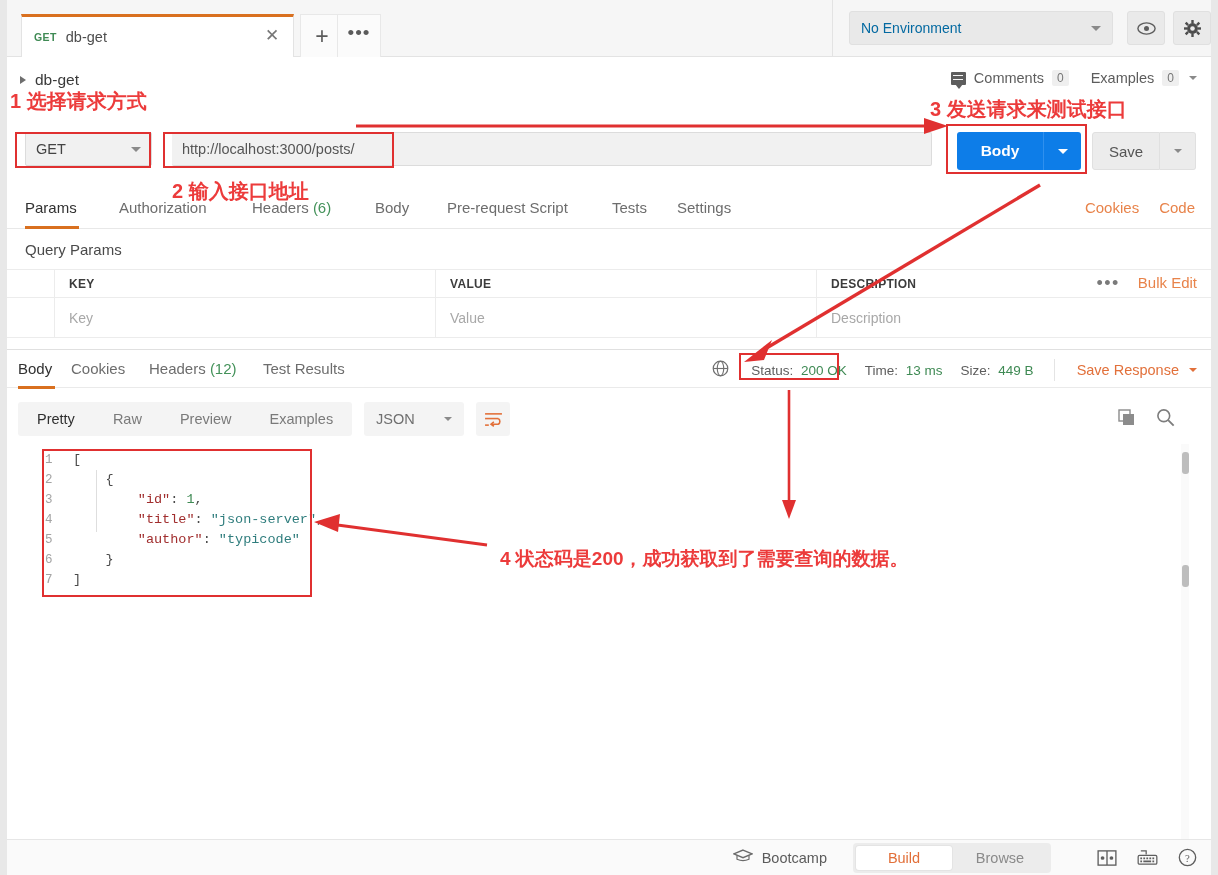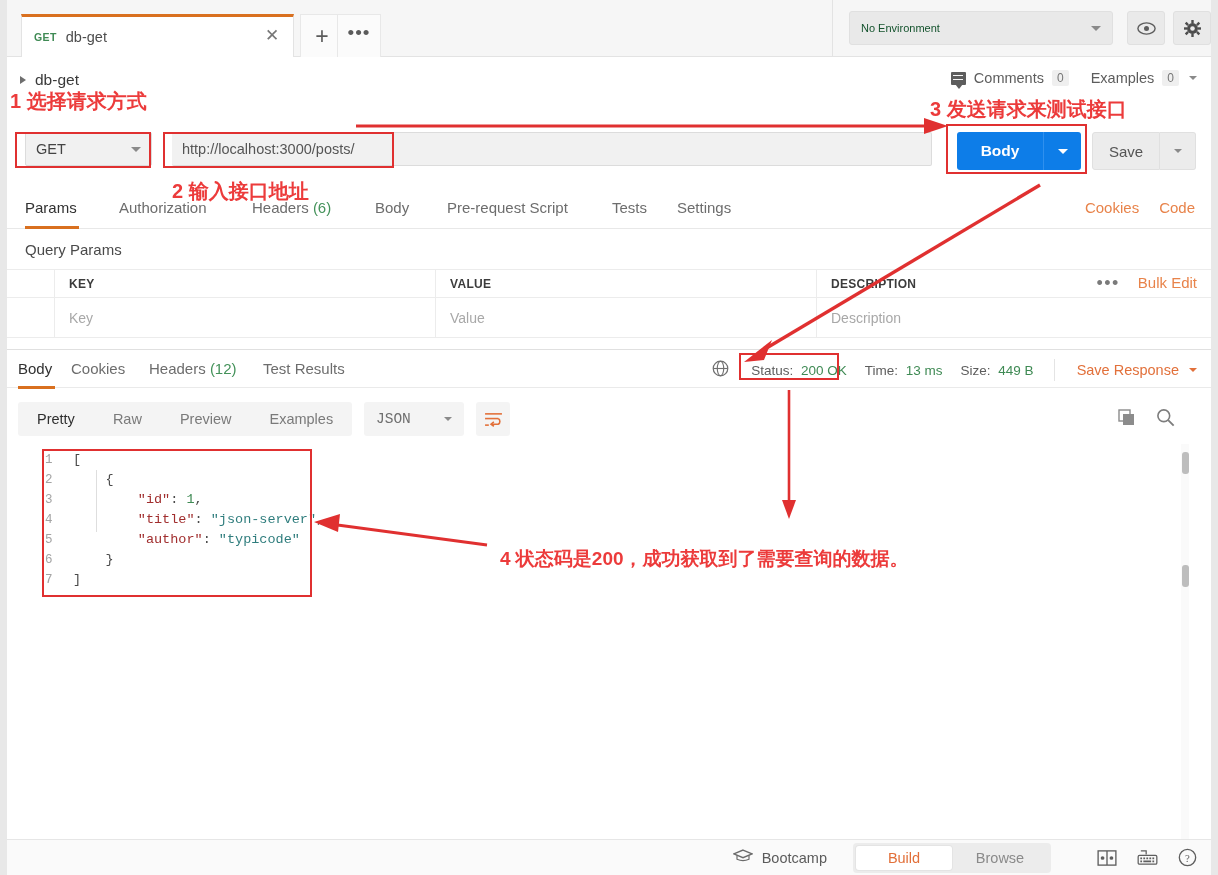--- a/index.html
+++ b/index.html
@@ -53,21 +53,21 @@
   .tab-newbtn  { left:293px; font-size:23px; font-weight:300; }
   .tab-morebtn { left:330px; font-size:19px; letter-spacing:1px; padding-bottom:7px; }
 
   .topbar-right { position:absolute; right:0; top:0; height:56px; width:379px;
                   border-left:1px solid #e3e3e3; background:#f6f6f6; }
   .env-select {
     position:absolute; left:16px; top:11px; width:264px; height:34px;
     background:#e9e9e9; border:1px solid #e0e0e0; border-radius:3px;
     display:flex; align-items:center; padding:0 11px; cursor:pointer;
   }
-  .env-select .envlabel { flex:1; font-size:11px; color:#14532d; }
+  .env-select .envlabel { flex:1; font-size:14px; color:#0369a1; }
   .icon-btn {
     position:absolute; top:11px; width:38px; height:34px; background:#eaeaea;
     border:1px solid #e0e0e0; border-radius:3px;
     display:flex; align-items:center; justify-content:center; cursor:pointer;
   }
   .icon-eye  { left:294px; }
   .icon-gear { left:340px; }
 
   .caret { width:0;height:0;border-left:5px solid transparent;border-right:5px solid transparent;
            border-top:5px solid #8a8a8a; display:inline-block; }
@@ -187,21 +187,21 @@
   .divider-v { width:1px; height:22px; background:#e4e4e4; margin-left:20px; }
 
   
   .rb-toolbar { position:absolute; left:7px; top:402px; width:1204px; height:36px;padding-left:31px; }
   .seg { position:absolute; left:11px; top:0; height:34px; background:#f4f4f4; border-radius:3px;
          display:flex; align-items:center; }
   .seg .sg { padding:0 19px; font-size:14.5px; color:#7a7a7a; cursor:pointer; line-height:34px; }
   .seg .sg.active { color:#2f2f2f; }
   .fmt-sel { position:absolute; left:357px; top:0; height:34px; width:100px; background:#f4f4f4;
              border-radius:3px; display:flex; align-items:center; padding:0 12px; cursor:pointer; }
-  .fmt-sel .f { flex:1; font-size:14.5px; color:#6f6f6f;font-family:Liberation Mono, monospace; }
+  .fmt-sel .f { flex:1; font-size:14.5px; color:#6f6f6f; }
   .wrap-btn { position:absolute; left:469px; top:0; width:34px; height:34px; background:#f4f4f4;
               border-radius:3px; display:flex; align-items:center; justify-content:center; cursor:pointer; }
   .rb-right { position:absolute; right:36px; top:6px; display:flex; gap:20px; align-items:center; }
 
   
   .code-area { position:absolute; left:7px; top:444px; width:1204px; height:395px; background:#fff; }
   .code {
     position:absolute; left:38px; top:6px;
     font-family:"Liberation Mono","DejaVu Sans Mono",monospace;
     font-size:13.5px; line-height:20px;

